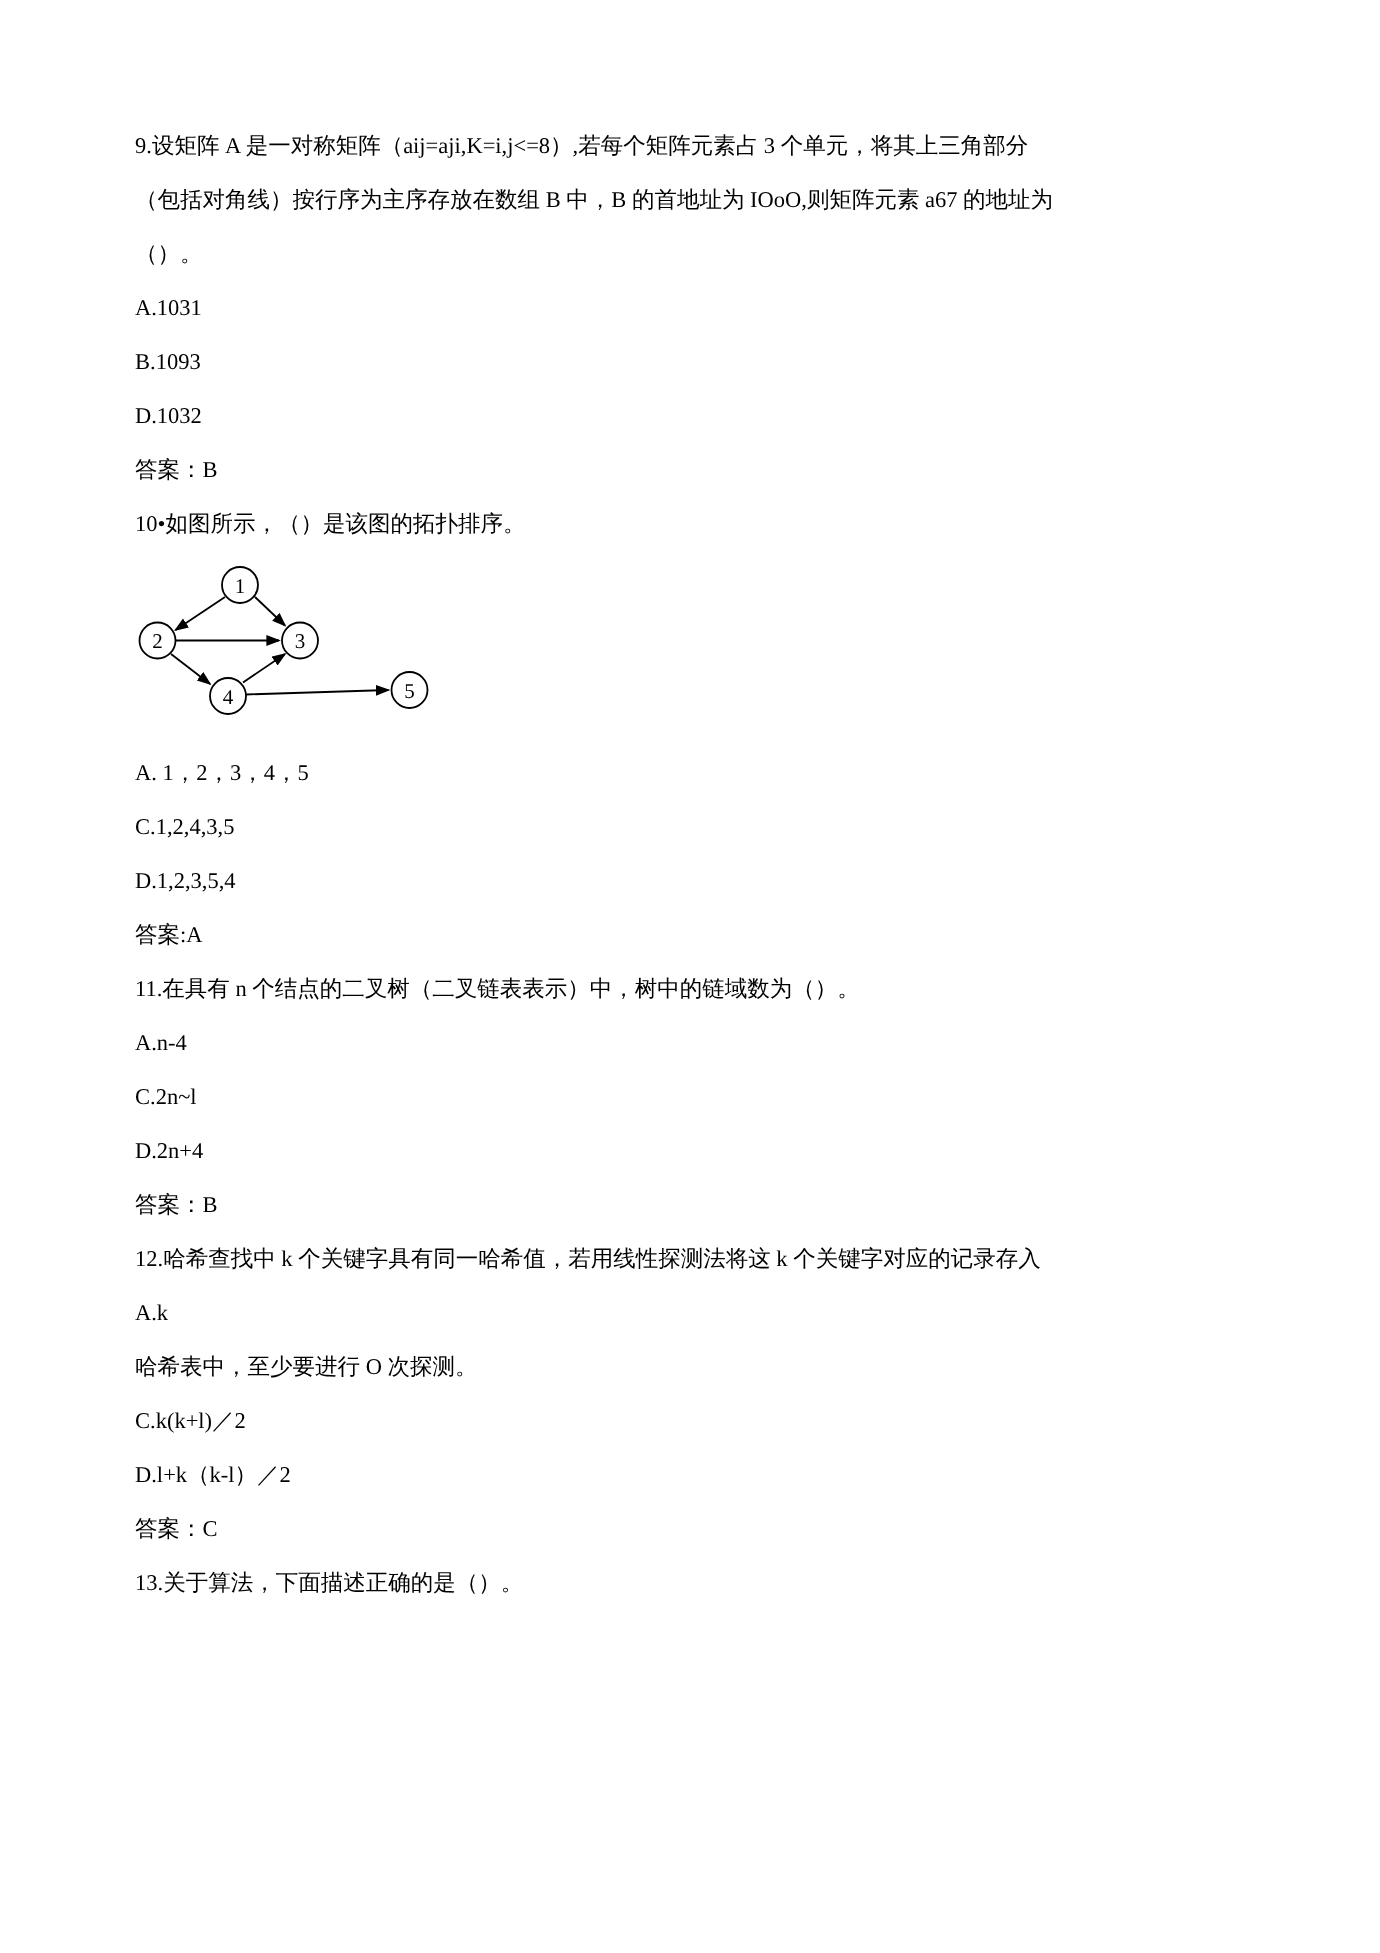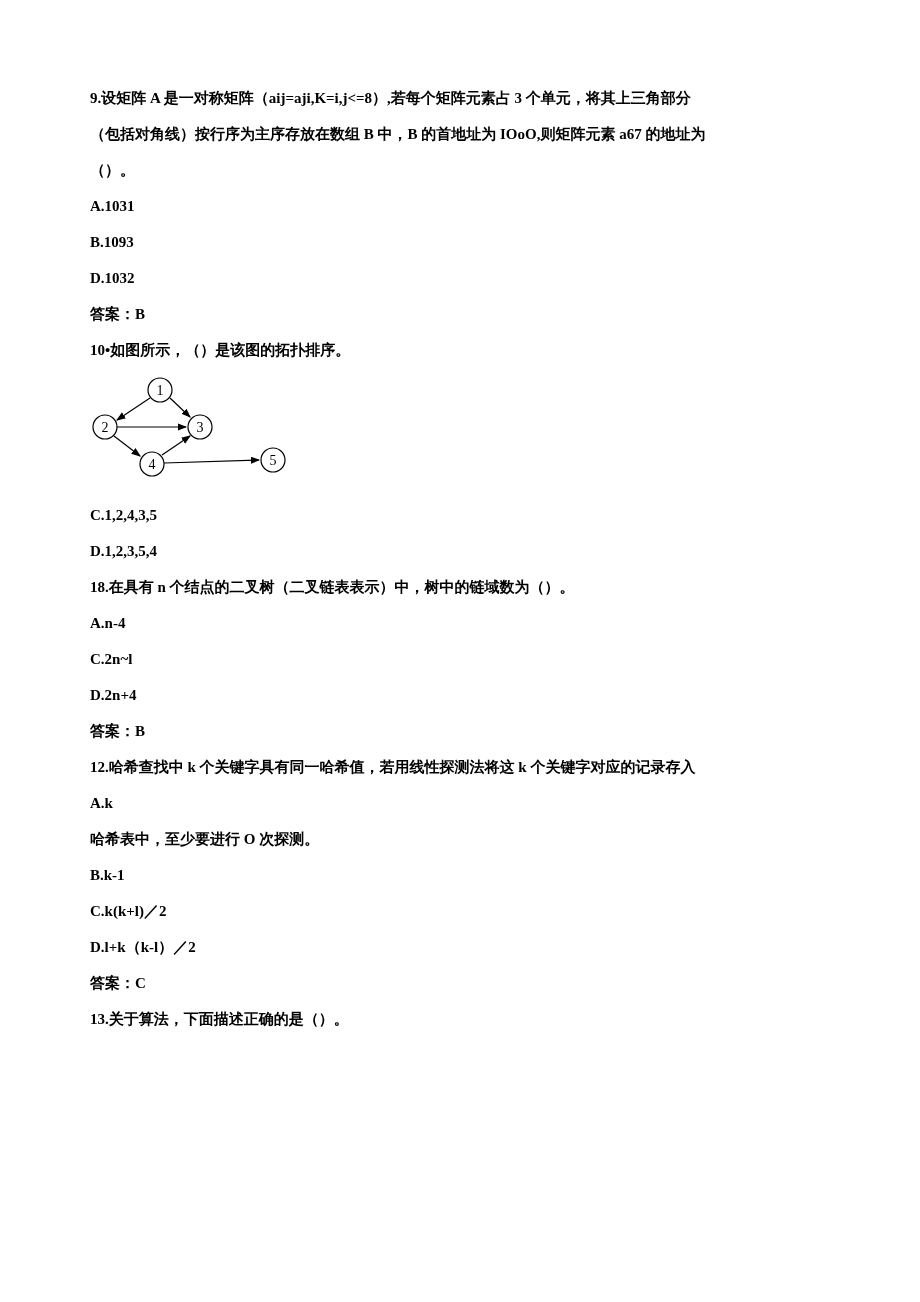--- a/index.html
+++ b/index.html
@@ -10,21 +10,20 @@
     width: 920px;
   }
   .page {
     padding: 80px 90px 60px 90px;
     font-size: 15px;
     line-height: 2.4;
     color: #000;
   }
   .line {
     white-space: nowrap;
-    font-weight: bold;
   }
   .figure {
     margin: 4px 0 2px 0;
   }
   .answer-a {
     font-family: "SimSun", "宋体", serif;
   }
 </style>
 </head>
 <body>
@@ -66,32 +65,33 @@
 
       <line x1="60" y1="26" x2="27" y2="48" stroke="#000" stroke-width="1.2" marker-end="url(#arrow)"></line>
       <line x1="80" y1="26" x2="100" y2="45" stroke="#000" stroke-width="1.2" marker-end="url(#arrow)"></line>
       <line x1="27" y1="55" x2="96" y2="55" stroke="#000" stroke-width="1.2" marker-end="url(#arrow)"></line>
       <line x1="24" y1="64" x2="50" y2="84" stroke="#000" stroke-width="1.2" marker-end="url(#arrow)"></line>
       <line x1="72" y1="83" x2="100" y2="64" stroke="#000" stroke-width="1.2" marker-end="url(#arrow)"></line>
       <line x1="74" y1="91" x2="169" y2="88" stroke="#000" stroke-width="1.2" marker-end="url(#arrow)"></line>
     </svg>
   </div>
 
+  <div class="line answer-a">A.  1，2，3，4，5</div>
   <div class="line">C.1,2,4,3,5</div>
   <div class="line">D.1,2,3,5,4</div>
+  <div class="line">答案:A</div>
 
-  <div class="line">18.在具有 n 个结点的二叉树（二叉链表表示）中，树中的链域数为（）。</div>
+  <div class="line">11.在具有 n 个结点的二叉树（二叉链表表示）中，树中的链域数为（）。</div>
   <div class="line">A.n-4</div>
   <div class="line">C.2n~l</div>
   <div class="line">D.2n+4</div>
   <div class="line">答案：B</div>
 
   <div class="line">12.哈希查找中 k 个关键字具有同一哈希值，若用线性探测法将这 k 个关键字对应的记录存入</div>
   <div class="line">A.k</div>
   <div class="line">哈希表中，至少要进行 O 次探测。</div>
-  <div class="line">B.k-1</div>
   <div class="line">C.k(k+l)／2</div>
   <div class="line">D.l+k（k-l）／2</div>
   <div class="line">答案：C</div>
 
   <div class="line">13.关于算法，下面描述正确的是（）。</div>
 
 </div>
 
 </body></html>

